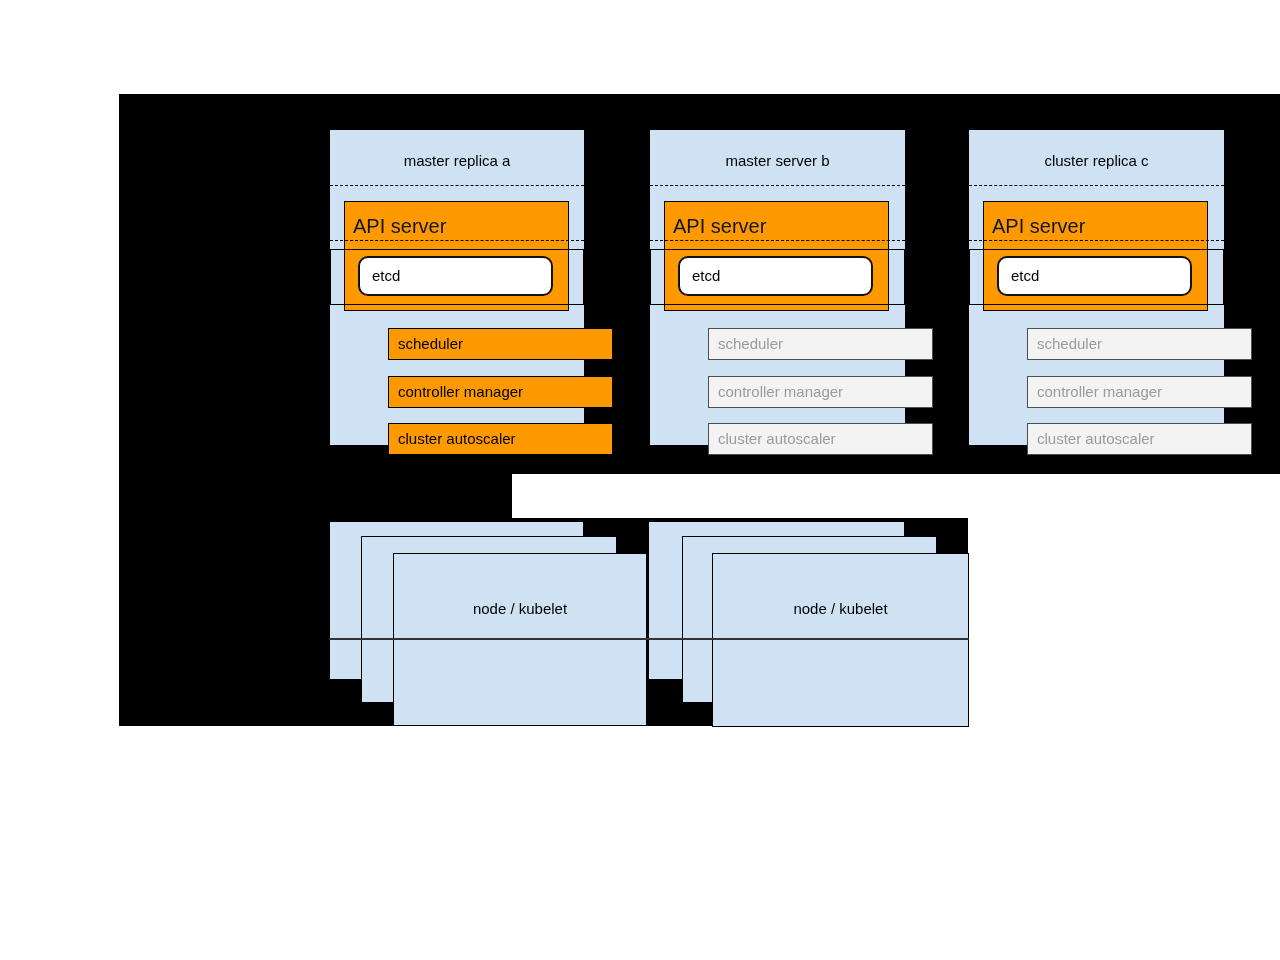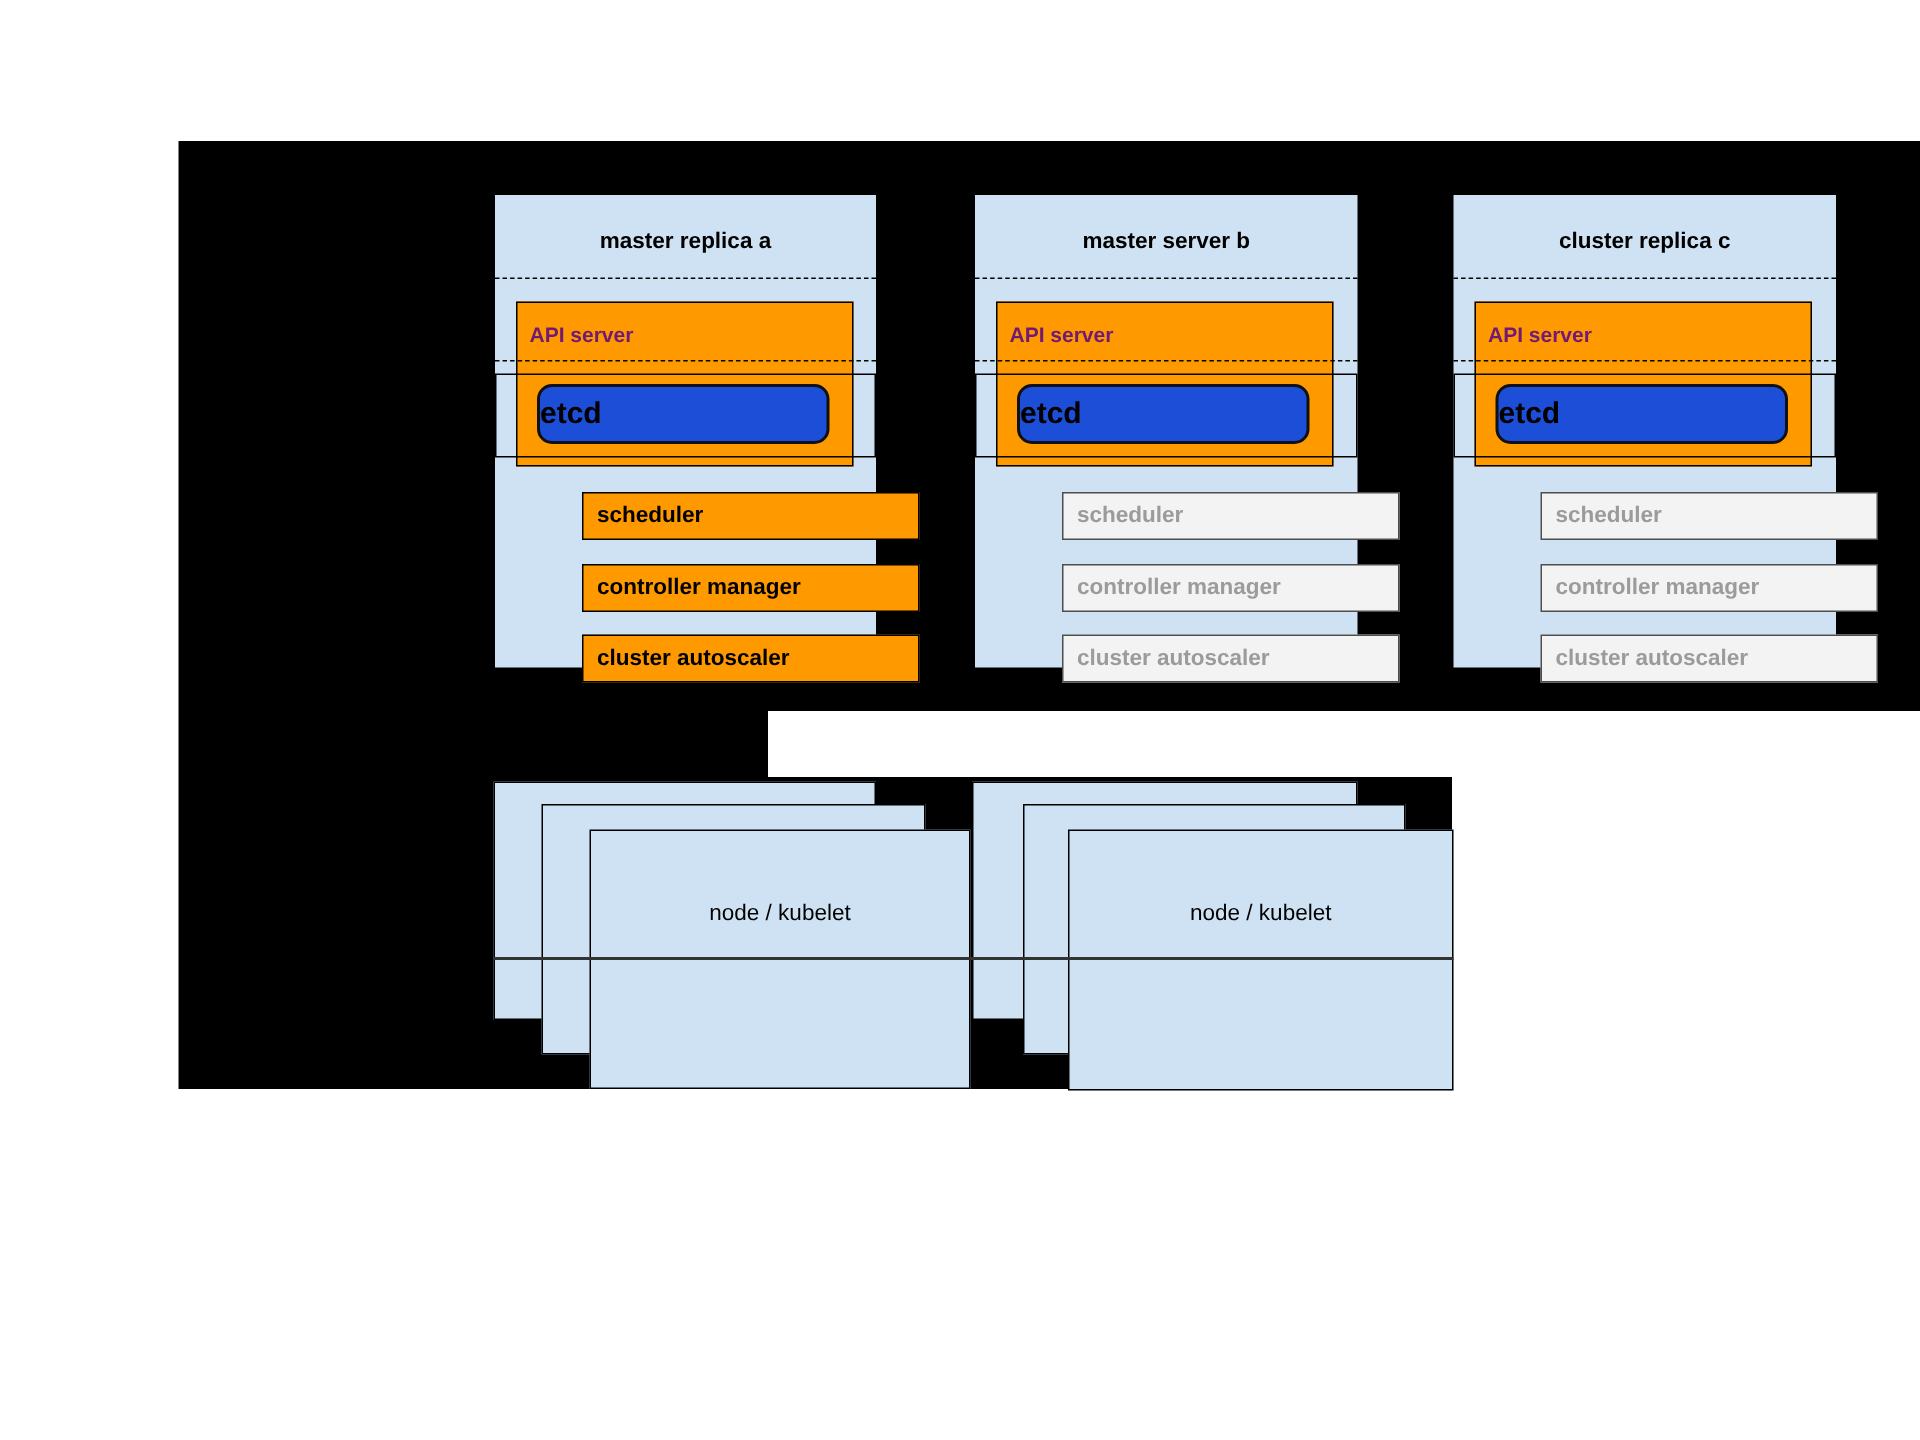--- a/index.html
+++ b/index.html
@@ -4,38 +4,38 @@
 <style>
   html,body{margin:0;padding:0;background:#fff;}
   .canvas{position:relative;width:1280px;height:960px;background:#ffffff;
           font-family:"Liberation Sans",sans-serif;overflow:hidden;}
   .bg{position:absolute;background:#000;}
   .bg-a{left:119px;top:94px;width:1161px;height:380px;}
   .bg-b{left:119px;top:474px;width:393px;height:44px;}
   .bg-c{left:119px;top:518px;width:849px;height:208px;}
 
   
-  .master{position:absolute;top:130px;width:254px;height:315px;background:#cfe2f3;font-weight:bold;}
+  .master{position:absolute;top:130px;width:254px;height:315px;background:#cfe2f3;}
   .master.pos-a{left:330px;}
   .master.pos-b{left:650px;width:255px;}
   .master.pos-c{left:969px;width:255px;}
   .m-title{position:absolute;top:22px;left:0;right:0;height:18px;line-height:18px;
            text-align:center;font-size:15px;color:#000;}
   .dash{position:absolute;left:0;right:0;height:0;border-top:1px dashed #000;z-index:3;}
   .dash.d1{top:55px;}
   .dash.d2{top:110px;}
   .solid-rect{position:absolute;left:0;right:0;top:119px;height:56px;
               border:1px solid #000;box-sizing:border-box;z-index:3;}
   .api-box{position:absolute;left:14px;top:71px;width:225px;height:110px;
            background:#ff9900;border:1px solid #000;box-sizing:border-box;z-index:2;}
-  .api-label{position:absolute;top:13px;left:8px;font-size:14px;color:#701a75;}
+  .api-label{position:absolute;top:13px;left:8px;font-size:20px;color:#0f172a;}
   .etcd{position:absolute;left:13px;top:54px;width:195px;height:40px;
-        background:#1d4ed8;border:2px solid #111;border-radius:10px;
-        box-sizing:border-box;z-index:4;font-size:20px;color:#000;
-        line-height:36px;}
+        background:#ffffff;border:2px solid #111;border-radius:10px;
+        box-sizing:border-box;z-index:4;font-size:15px;color:#000;
+        line-height:36px;padding-left:12px;}
   .comp{position:absolute;left:14px;width:225px;height:32px;box-sizing:border-box;
         font-size:15px;line-height:30px;padding-left:9px;margin-left:44px;}
   .comp.c1{top:198px;}
   .comp.c2{top:246px;}
   .comp.c3{top:293px;}
   .master.active .comp{background:#ff9900;border:1px solid #000;color:#000;}
   .master.standby .comp{background:#f3f3f3;border:1px solid #4d4d4d;color:#9b9b9b;}
 
   
   .node{position:absolute;background:#cfe2f3;border:1px solid #000;box-sizing:border-box;text-decoration:underline;}

